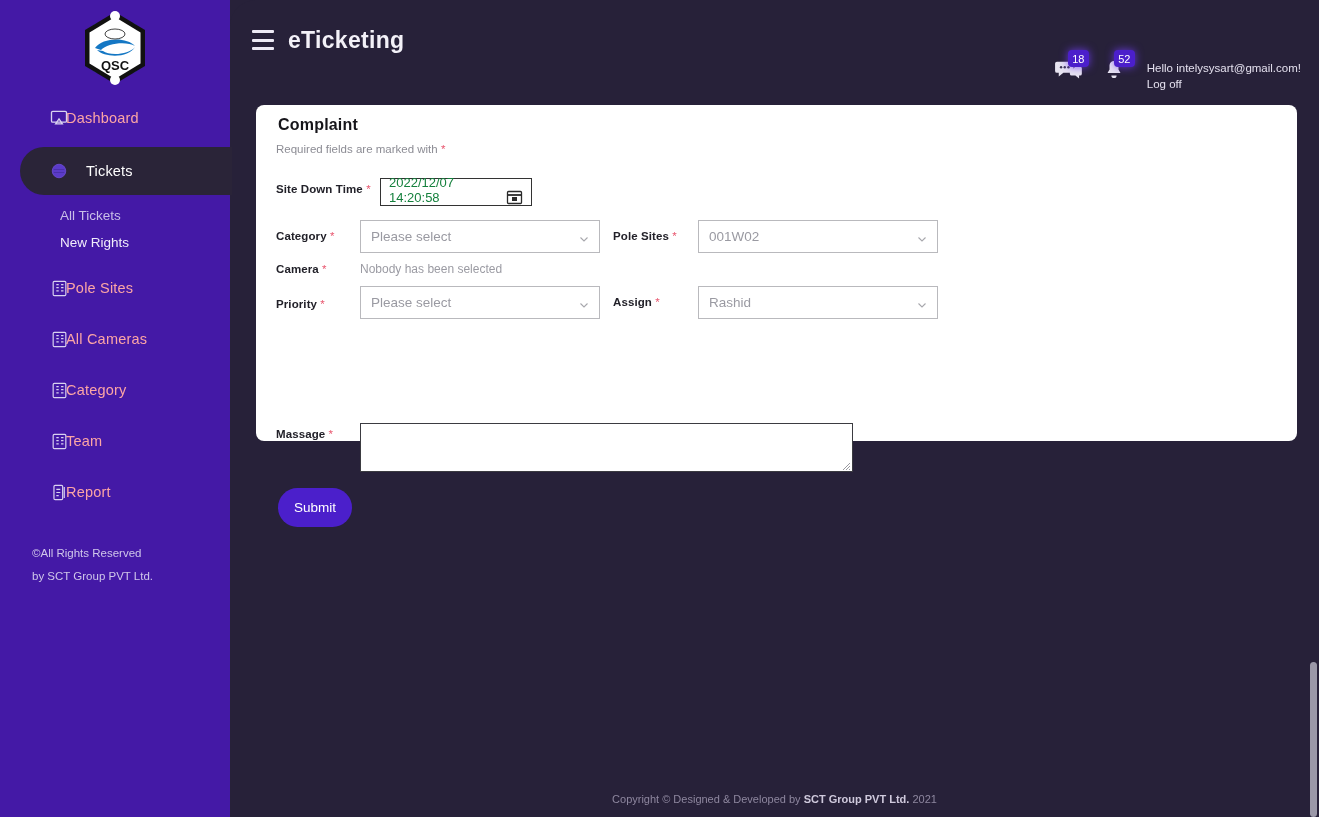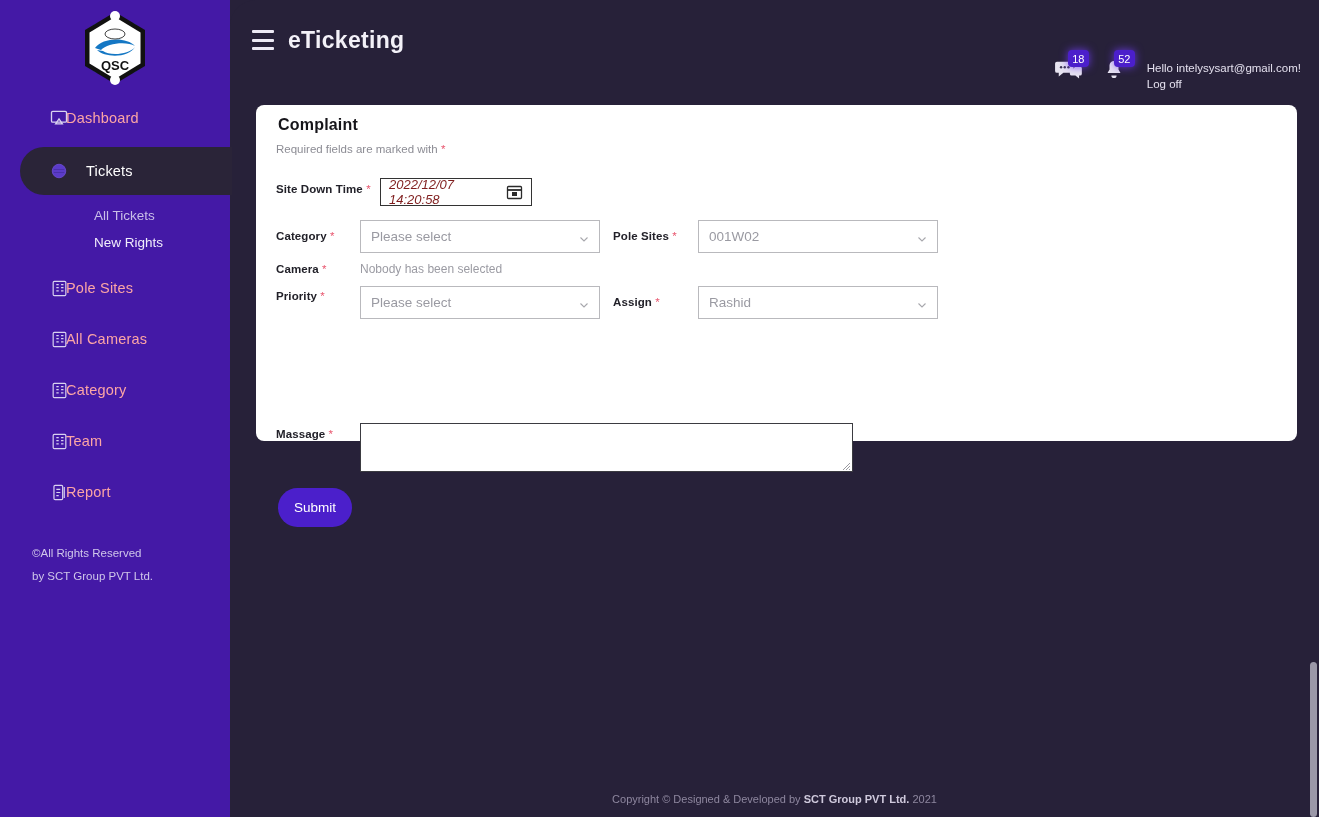--- a/index.html
+++ b/index.html
@@ -54,21 +54,21 @@
     padding-left: 28px;
     color: #ffffff;
     height: 48px;
   }
   .nav-item.active .ico { left: 28px; }
   .nav-item.active .lbl { margin-left: 38px; }
 
   .subnav { margin: 2px 0 10px 0; }
   .subnav-item {
     display: block;
-    padding: 6px 0 6px 94px;
+    padding: 6px 0 6px 60px;
     font-size: 13.5px;
     color: #C9BEE8;
     cursor: pointer;
   }
   .subnav-item.current { color: #F1EDFB; }
 
   .copyright {
     position: absolute; left: 32px; top: 542px;
     width: 190px;
     color: #CFC6EA;
@@ -164,24 +164,23 @@
     color: #222129;
     letter-spacing: .1px;
   }
   .fld-label .star { color: #E8566E; font-weight: normal; }
 
   .inp {
     position: absolute;
     background: #fff;
     border: 1px solid #333;
     font-size: 13px;
-    color: #7f1d1d;
-    display: flex; align-items: center;
+    color: #15803d;
+    display: flex; align-items: flex-end;
     padding: 0 8px;
-    font-style: italic;
   }
   .sel {
     position: absolute;
     background: #fff;
     border: 1px solid #b9b9bd;
     font-size: 13.5px;
     color: #9a9aa2;
     display: flex; align-items: center; justify-content: space-between;
     padding: 0 10px;
     cursor: pointer;
@@ -450,21 +449,21 @@
             </svg>
           </span>
         </div>
 
         <div class="fld-label" style="left:0px; top:93px;">
           <span>Camera</span>
           <span class="star">*</span>
         </div>
         <div class="hint" style="left:84px; top:92px;">Nobody has been selected</div>
 
-        <div class="fld-label" style="left:0px; top:120px;">
+        <div class="fld-label" style="left:0px; top:128px;">
           <span>Priority</span>
           <span class="star">*</span>
         </div>
         <div class="sel" style="left:84px; top:116px; width:240px; height:33px;">
           <span>Please select</span>
           <span class="chev">
             <svg width="10" height="10" viewBox="0 0 10 10" fill="none" stroke="#6d6d75" stroke-width="1.1">
               <path d="M1.5 3.5 L5 7 L8.5 3.5"></path>
             </svg>
           </span>

